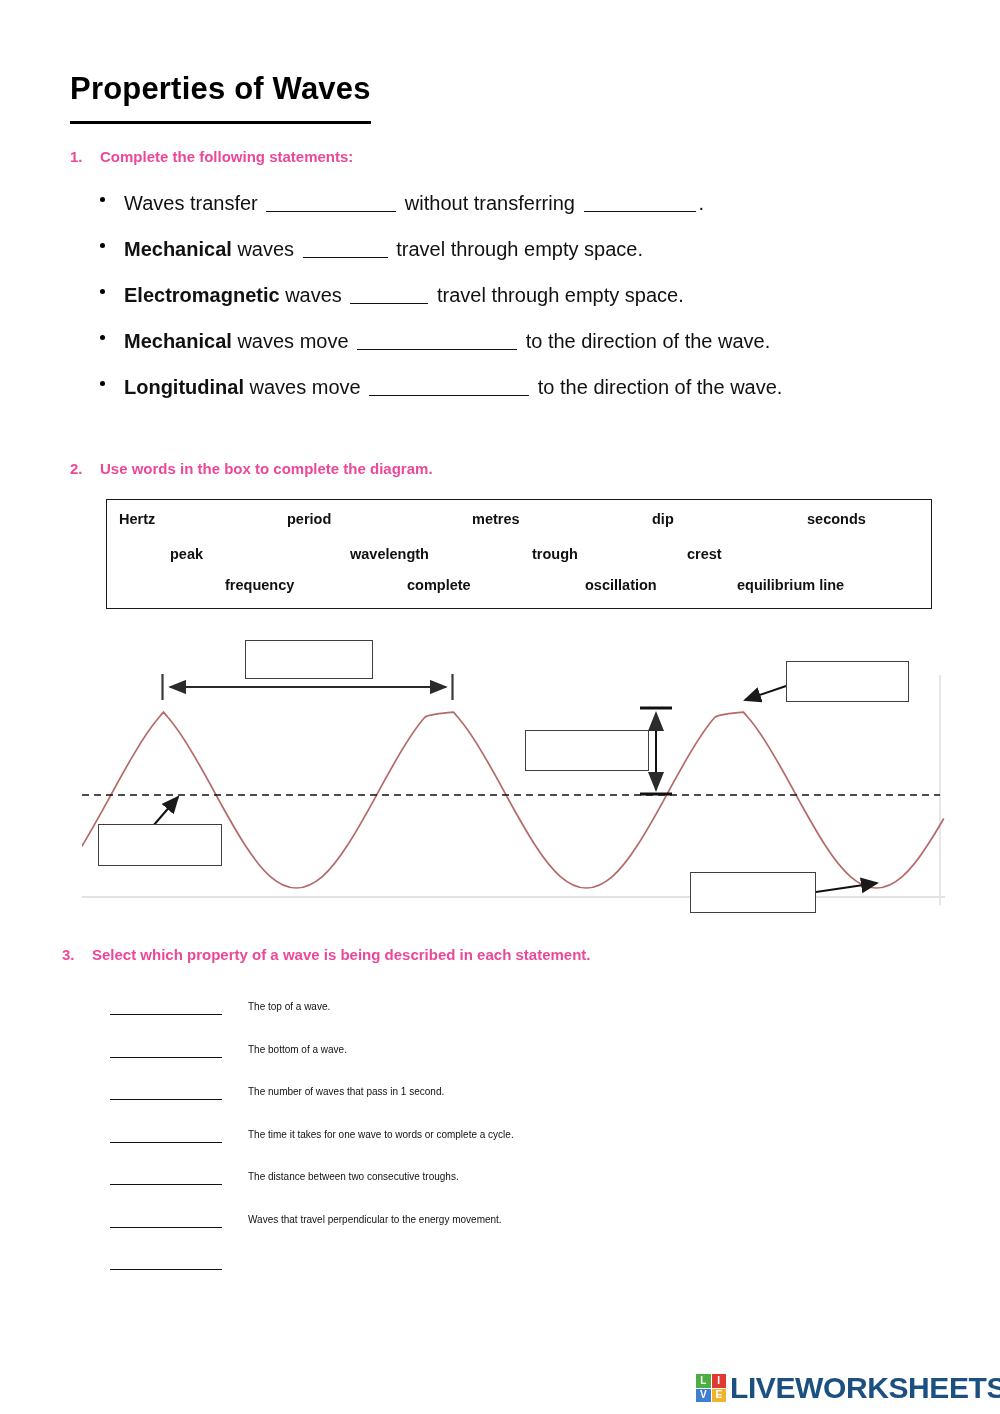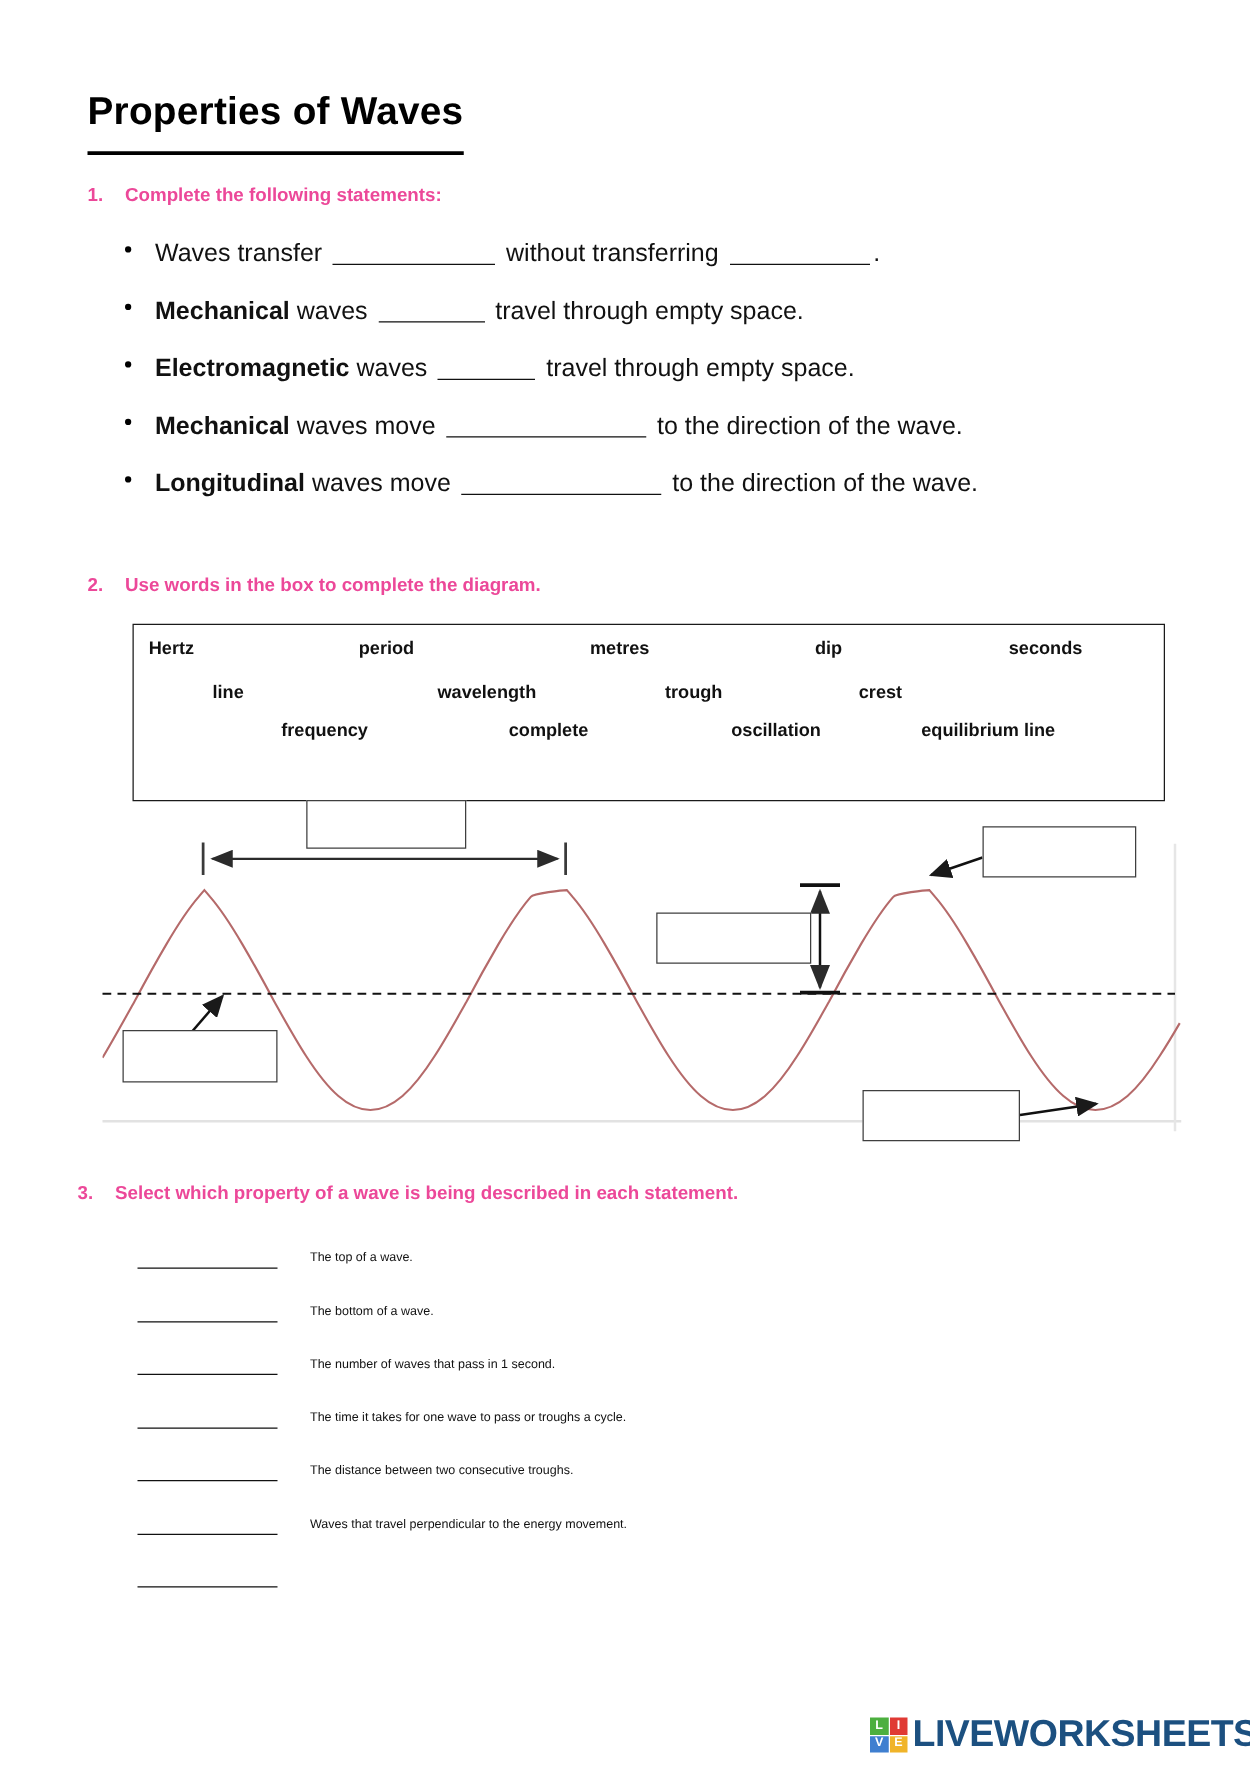--- a/index.html
+++ b/index.html
@@ -92,21 +92,21 @@
   .b-md { width: 85px; }
   .b-sm { width: 78px; }
   .b-wide { width: 160px; }
 
   
   .wordbank {
     position: absolute;
     left: 106px;
     top: 499px;
     width: 826px;
-    height: 142px;
+    height: 110px;
     border: 1.6px solid #1a1a1a;
     box-sizing: border-box;
     background: #fff;
   }
   .wb-row {
     position: absolute;
     left: 0;
     width: 100%;
     height: 36px;
   }
@@ -241,21 +241,21 @@
 
   <div class="wordbank" id="word-bank">
       <div class="wb-row r1">
         <span class="wb-word" style="left: 12px;">Hertz</span>
         <span class="wb-word" style="left: 180px;">period</span>
         <span class="wb-word" style="left: 365px;">metres</span>
         <span class="wb-word" style="left: 545px;">dip</span>
         <span class="wb-word" style="left: 700px;">seconds</span>
       </div>
       <div class="wb-row r2">
-        <span class="wb-word" style="left: 63px;">line</span>
+        <span class="wb-word" style="left: 63px;">peak</span>
         <span class="wb-word" style="left: 243px;">wavelength</span>
         <span class="wb-word" style="left: 425px;">trough</span>
         <span class="wb-word" style="left: 580px;">crest</span>
       </div>
       <div class="wb-row r3">
         <span class="wb-word" style="left: 118px;">frequency</span>
         <span class="wb-word" style="left: 300px;">complete</span>
         <span class="wb-word" style="left: 478px;">oscillation</span>
         <span class="wb-word" style="left: 630px;">equilibrium line</span>
       </div>
@@ -358,21 +358,21 @@
       <div class="stmt-row">
         <div class="stmt-blank"></div>
         <div class="stmt-text">The bottom of a wave.</div>
       </div>
       <div class="stmt-row">
         <div class="stmt-blank"></div>
         <div class="stmt-text">The number of waves that pass in 1 second.</div>
       </div>
       <div class="stmt-row">
         <div class="stmt-blank"></div>
-        <div class="stmt-text">The time it takes for one wave to pass or troughs a cycle.</div>
+        <div class="stmt-text">The time it takes for one wave to words or complete a cycle.</div>
       </div>
       <div class="stmt-row">
         <div class="stmt-blank"></div>
         <div class="stmt-text">The distance between two consecutive troughs.</div>
       </div>
       <div class="stmt-row">
         <div class="stmt-blank"></div>
         <div class="stmt-text">Waves that travel perpendicular to the energy movement.</div>
       </div>
       <div class="stmt-row">

